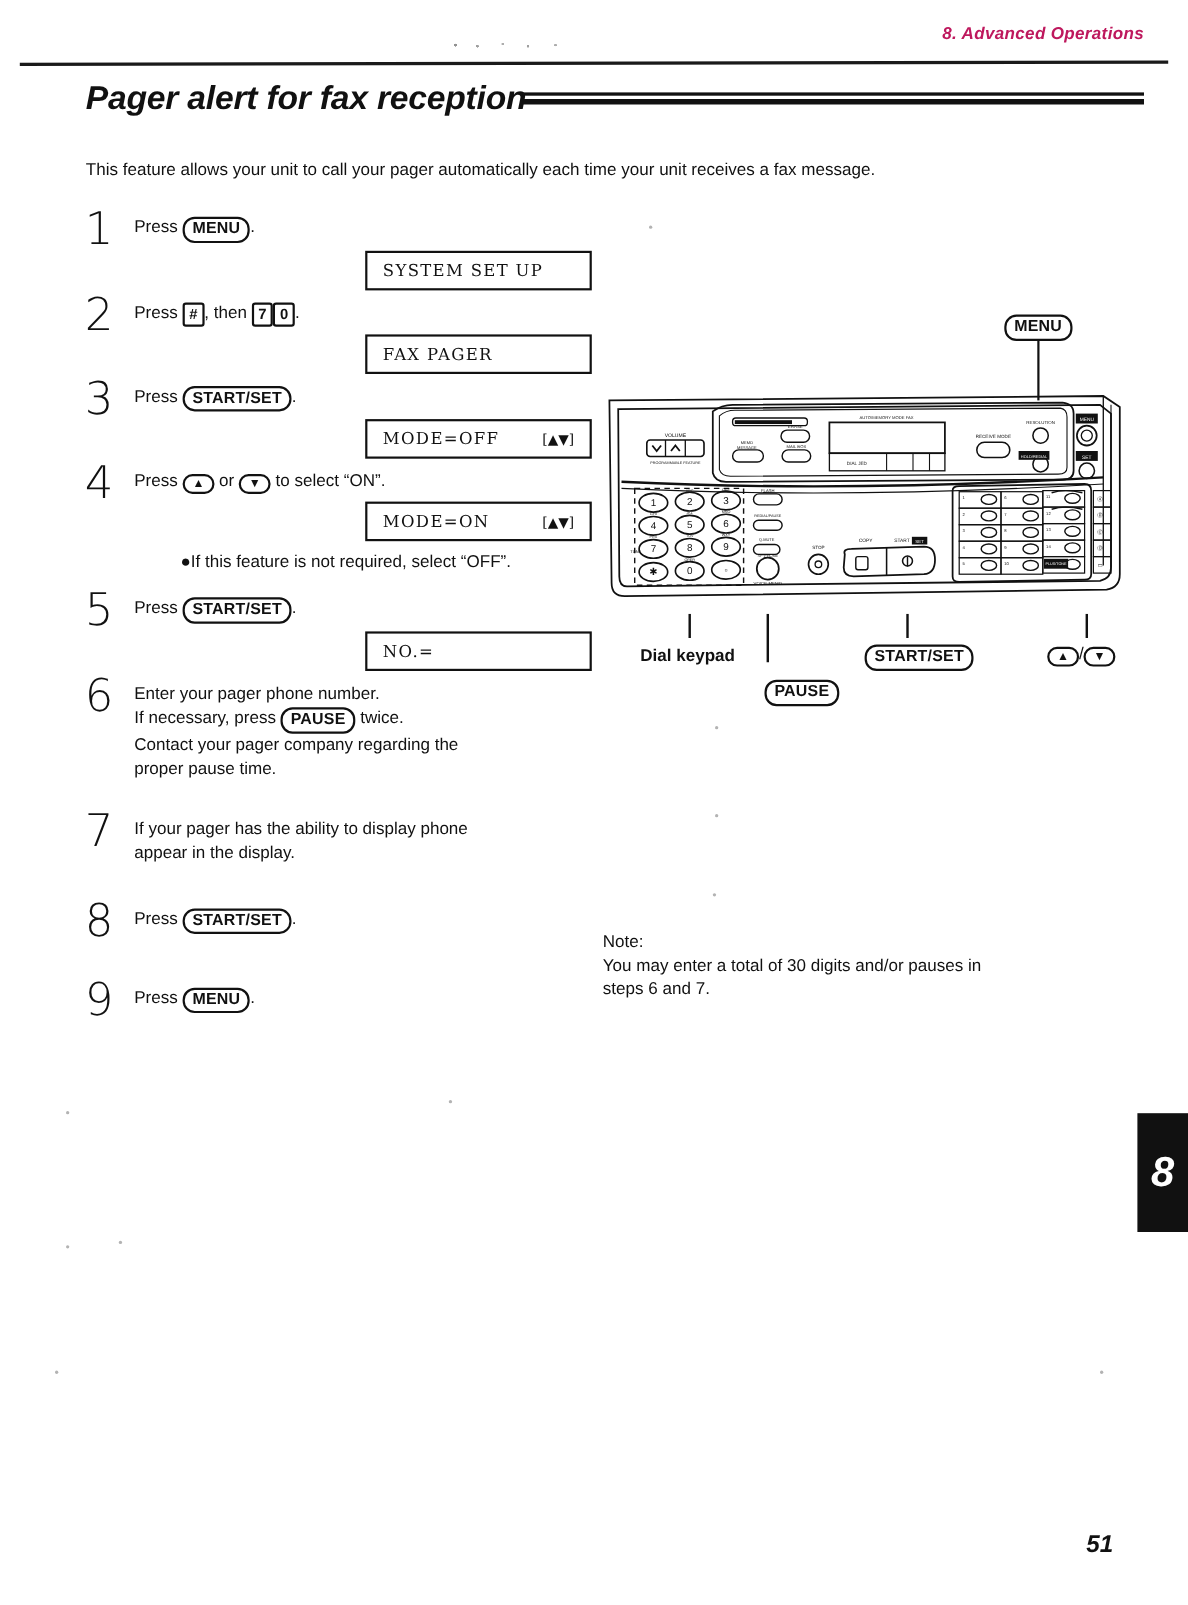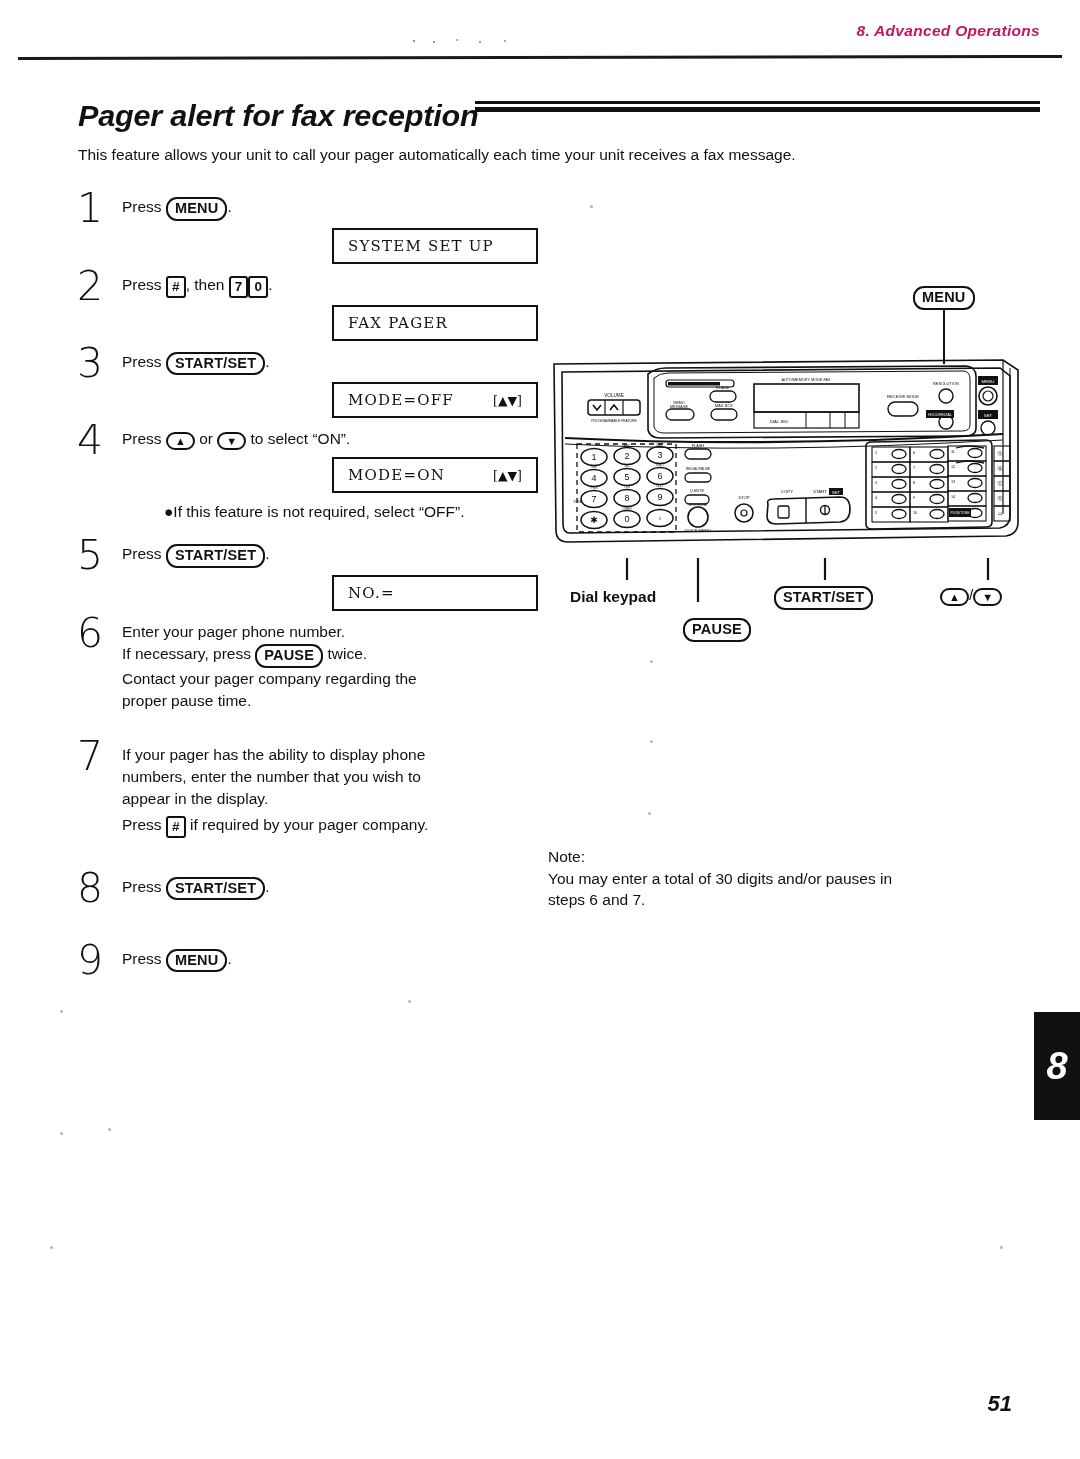--- a/index.html
+++ b/index.html
@@ -47,24 +47,25 @@
       radial-gradient(circle at 24px 4px, #888 0 1.1px, transparent 1.4px),
       radial-gradient(circle at 47px 2px, #999 0 1px, transparent 1.3px),
       radial-gradient(circle at 70px 4px, #888 0 1.1px, transparent 1.4px),
       radial-gradient(circle at 95px 3px, #999 0 1px, transparent 1.3px);
     opacity: .8;
   }
 
   
   .section-title-wrap {
     position: absolute;
-    top: 99px;
+    top: 73px;
     left: 78px;
     right: 40px;
     display: flex;
+    align-items: center;
   }
   .section-title {
     font-style: italic;
     font-weight: bold;
     font-size: 30px;
     white-space: nowrap;
     letter-spacing: -0.2px;
     transform: scaleX(1.02);
     transform-origin: left center;
   }
@@ -341,23 +342,21 @@
     <div class="step-num">6</div>
     <div class="step-sub">Enter your pager phone number.</div>
     <div class="step-sub"><span>If necessary, press </span><span class="key">PAUSE</span><span> twice.</span></div>
     <div class="step-sub">Contact your pager company regarding the</div>
     <div class="step-sub">proper pause time.</div>
   </div>
 
   <div class="step" style="margin-top:32px;">
     <div class="step-num">7</div>
     <div class="step-sub">If your pager has the ability to display phone</div>
-    <div class="step-sub">numbers, enter the number that you wish to</div>
     <div class="step-sub">appear in the display.</div>
-    <div class="step-sub" style="margin-top:4px;"><span>Press </span><span class="key sq">#</span><span> if required by your pager company.</span></div>
   </div>
 
   <div class="step" style="margin-top:38px;">
     <div class="step-num">8</div>
     <div class="step-text"><span>Press </span><span class="key">START/SET</span><span>.</span></div>
   </div>
 
   <div class="step" style="margin-top:42px;">
     <div class="step-num">9</div>
     <div class="step-text"><span>Press </span><span class="key">MENU</span><span>.</span></div>
@@ -577,21 +576,21 @@
 
   <svg class="callouts" width="490" height="80" viewBox="0 0 490 80" xmlns="http://www.w3.org/2000/svg" style="pointer-events:none;">
     <g stroke="#111" stroke-width="2.2" fill="none">
       <line x1="79" y1="0" x2="79" y2="22"></line>
       <line x1="150" y1="0" x2="150" y2="44"></line>
       <line x1="277" y1="0" x2="277" y2="22"></line>
       <line x1="440" y1="0" x2="440" y2="22"></line>
     </g>
   </svg>
 
-  <div style="position:absolute; top:298px; left:4px; width:490px; height:80px;">
+  <div style="position:absolute; top:298px; left:16px; width:490px; height:80px;">
     <span class="callout-label" style="left:18px; top:4px;">Dial keypad</span>
     <span class="callout-label" style="left:131px; top:34px;">
       <span class="key">PAUSE</span>
     </span>
     <span class="callout-label" style="left:222px; top:2px;">
       <span class="key">START/SET</span>
     </span>
     <span class="callout-label" style="left:388px; top:2px;">
       <span class="key arrow">▲</span><span style="font-weight:normal;">/</span><span class="key arrow">▼</span>
     </span>

